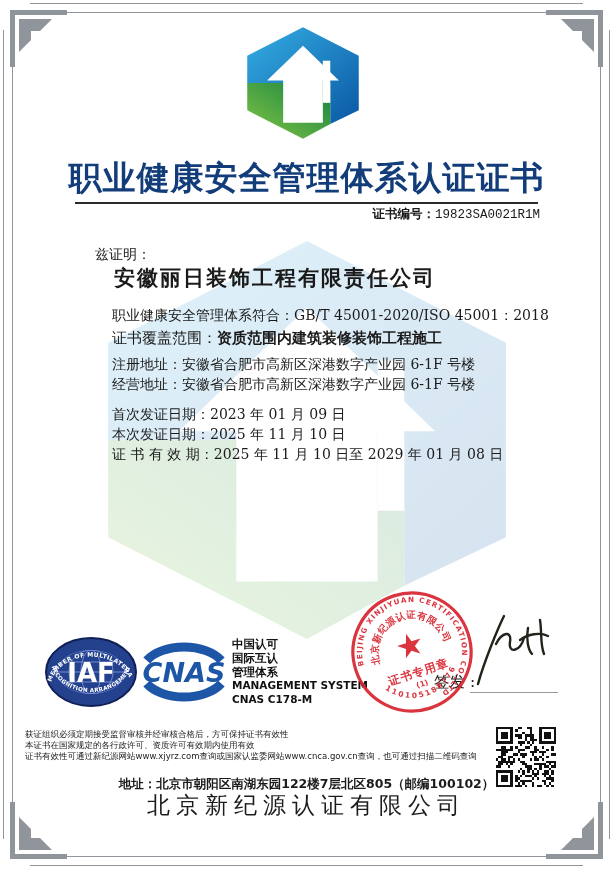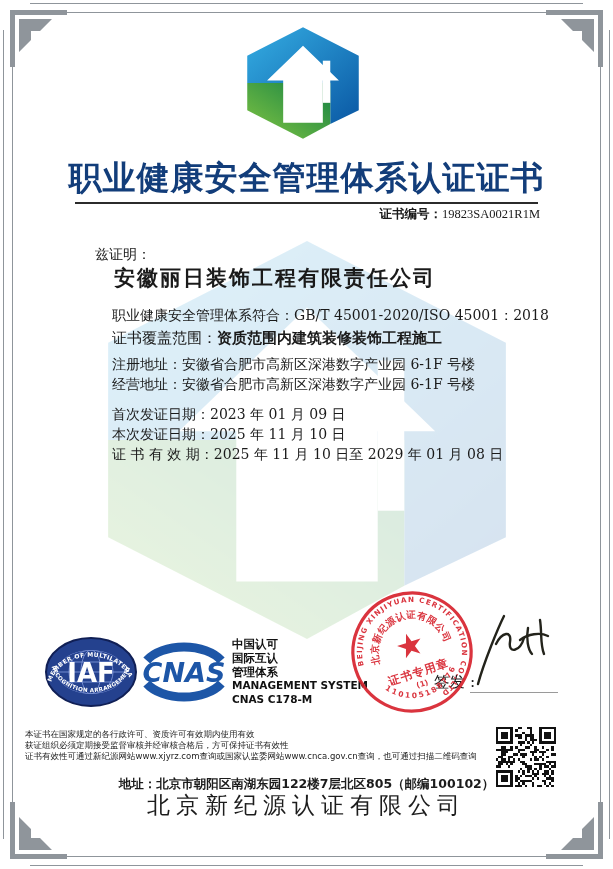--- a/index.html
+++ b/index.html
@@ -8,21 +8,21 @@
   .abs{position:absolute;}
   .frame-svg{left:0;top:0;width:613px;height:869px;z-index:1;pointer-events:none;}
   .watermark{left:86px;top:236px;width:442px;height:408px;opacity:.16;z-index:0;}
   .logo{left:240px;top:26px;width:126px;height:114px;z-index:2;}
   .title{left:0;top:156px;width:613px;text-align:center;z-index:2;
          font-family:"DejaVu Sans","Liberation Sans",sans-serif;font-weight:bold;
          font-size:33px;letter-spacing:1px;color:var(--title-navy,#123d7a);}
   .divider{left:75px;top:202px;width:463px;height:2px;background:#2b2b2b;z-index:2;}
   .certline{right:73px;z-index:2;font-size:12.5px;text-align:right;white-space:nowrap;}
   .certline .lbl{font-family:"DejaVu Sans","Liberation Sans",sans-serif;font-weight:bold;}
-  .certline .val{font-family:Liberation Serif, serif;}
+  .certline .val{font-family:Liberation Mono, monospace;}
   .bodyline{left:112px;z-index:2;font-size:14px;white-space:nowrap;}
   .certify{left:95px;top:246px;font-size:14px;z-index:2;}
   .company{left:114px;top:264px;font-size:21px;font-weight:bold;letter-spacing:2px;z-index:2;}
   .bold{font-weight:bold;}
   .acc-text{left:232px;top:637px;z-index:2;font-family:"DejaVu Sans","Liberation Sans",sans-serif;
             font-size:11.5px;font-weight:bold;line-height:14px;color:#111;}
   .acc-text .en{font-size:10.5px;line-height:13.5px;}
   .sign-label{left:434px;top:672px;font-size:15.5px;z-index:3;}
   .sign-line{left:470px;top:692px;width:88px;height:1px;background:#9a9a9a;z-index:2;}
   .signature-svg{left:468px;top:610px;width:112px;height:80px;z-index:2;}
@@ -191,22 +191,22 @@
       <text class="seal-txt" font-size="9.5" font-weight="bold" letter-spacing="0.5">
         <textPath href="#sealInner" startOffset="50%" text-anchor="middle">北京新纪源认证有限公司</textPath>
       </text>
       <text x="70" y="74" text-anchor="middle" font-size="32" style="fill:var(--seal-red,#d7232e)">★</text>
       <text x="70" y="95" text-anchor="middle" class="seal-txt" font-size="11.5" font-weight="bold" letter-spacing="1">证书专用章</text>
       <text x="70" y="106" text-anchor="middle" class="seal-txt" font-size="7.5" font-weight="bold">(1)</text>
     </g>
   </svg>
 
   <div class="abs footnotes">
+    <div>获证组织必须定期接受监督审核并经审核合格后，方可保持证书有效性</div>
     <div>本证书在国家规定的各行政许可、资质许可有效期内使用有效</div>
-    <div>获证组织必须定期接受监督审核并经审核合格后，方可保持证书有效性</div>
     <div>证书有效性可通过新纪源网站www.xjyrz.com查询或国家认监委网站www.cnca.gov.cn查询，也可通过扫描二维码查询</div>
   </div>
 
   <svg class="abs qr" id="qr" viewBox="0 0 25 25" shape-rendering="crispEdges">
       <rect x="9" y="0" width="1" height="1" fill="#111"></rect>
       <rect x="10" y="0" width="1" height="1" fill="#111"></rect>
       <rect x="13" y="0" width="1" height="1" fill="#111"></rect>
       <rect x="14" y="0" width="1" height="1" fill="#111"></rect>
       <rect x="8" y="1" width="1" height="1" fill="#111"></rect>
       <rect x="14" y="1" width="1" height="1" fill="#111"></rect>

